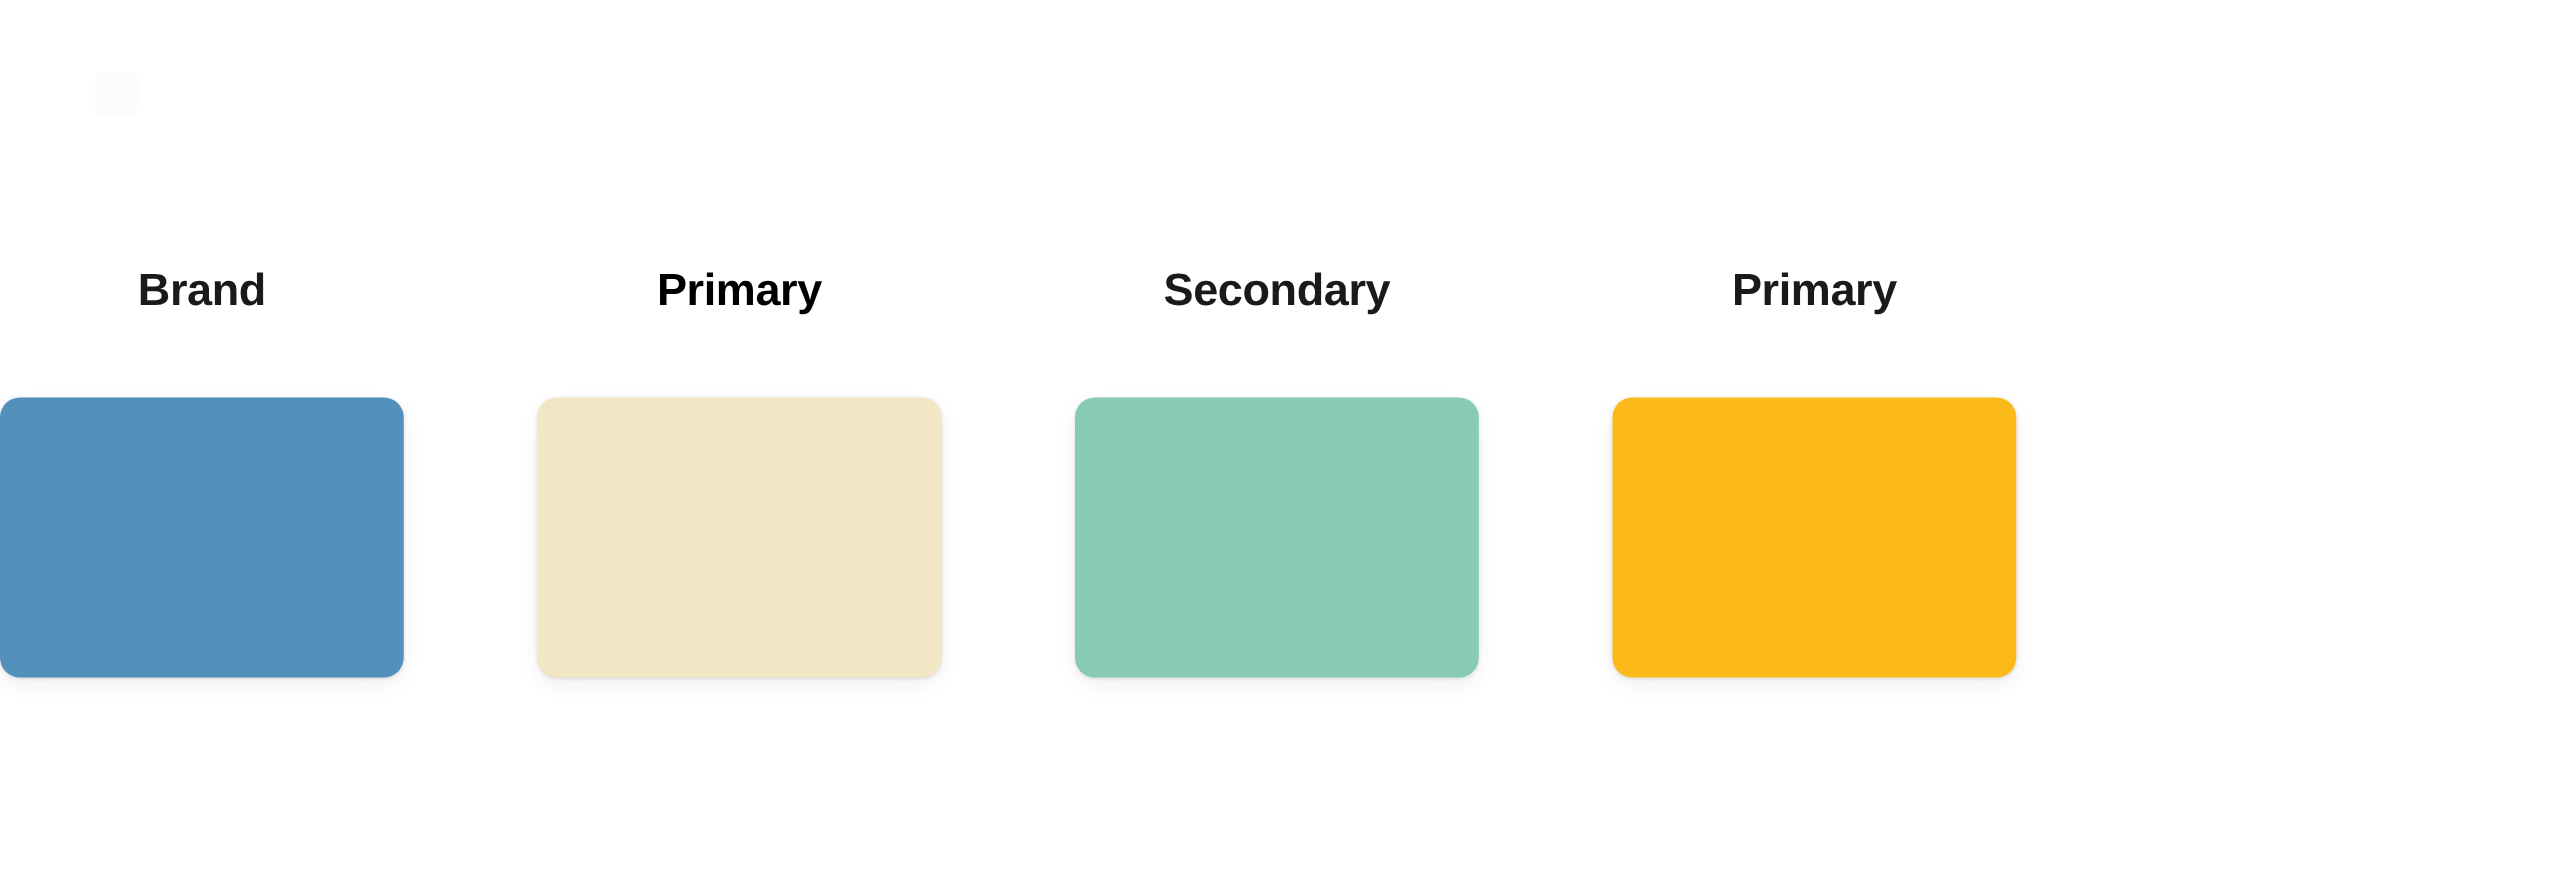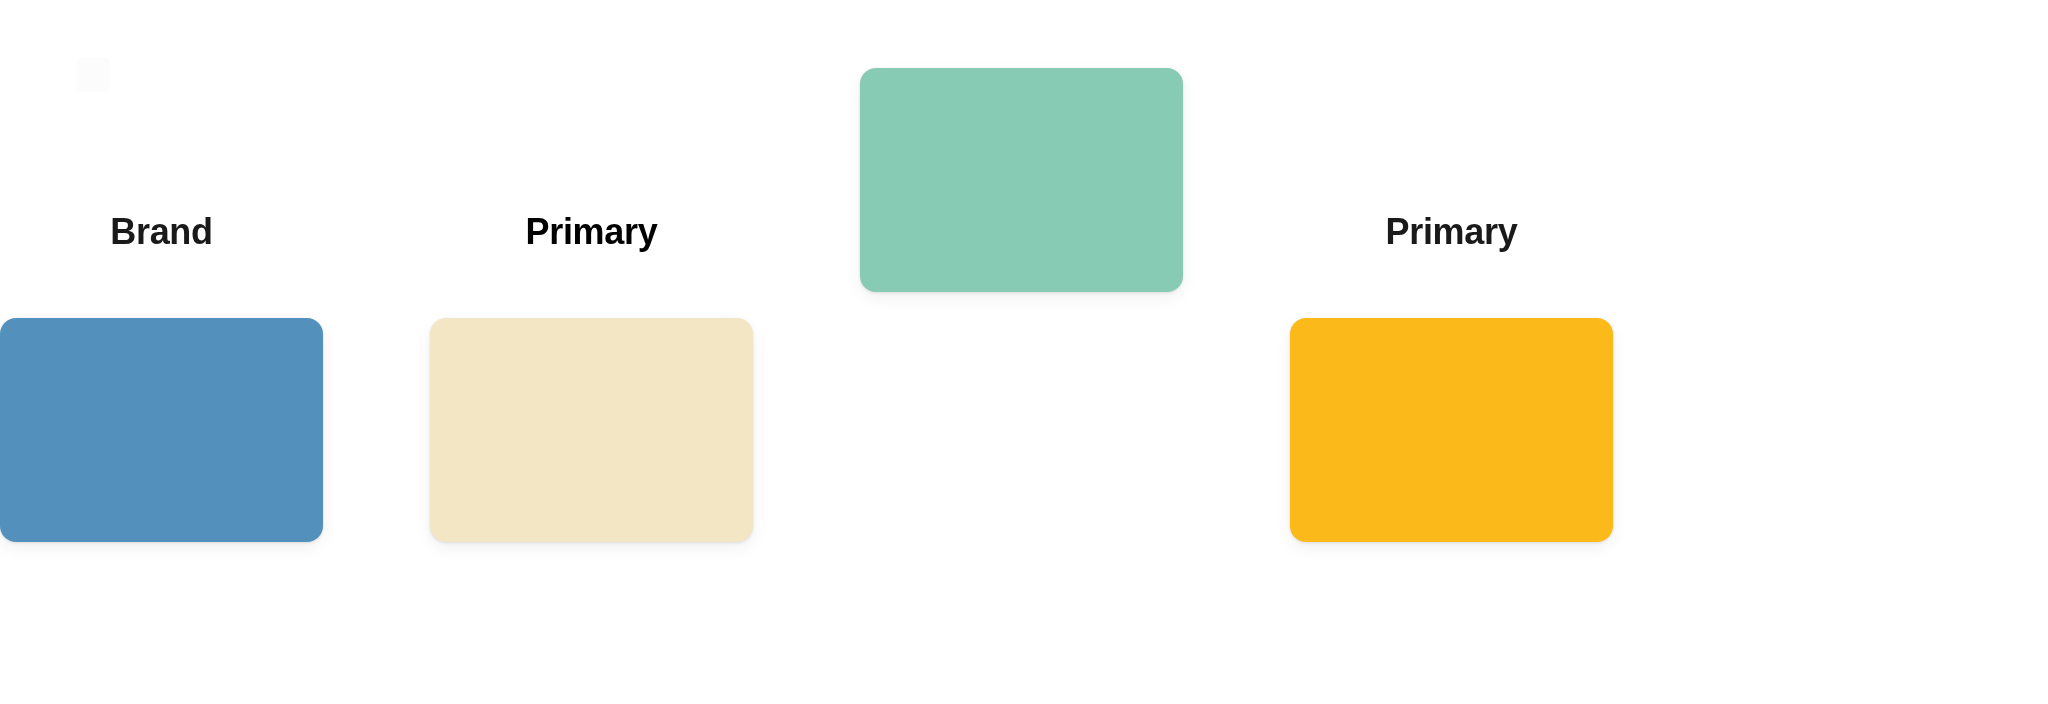--- a/index.html
+++ b/index.html
@@ -85,20 +85,21 @@
     <div class="swatch-label" style="color: rgb(26, 26, 26);">Brand</div>
     <div class="swatch-chip" style="background-color: rgb(84, 144, 188); border-radius: 16px;"></div>
   </div>
 
   <div class="swatch-group">
     <div class="swatch-label" style="color: #000000;">Primary</div>
     <div class="swatch-chip" style="background-color: rgb(242, 230, 196); border-radius: 16px;"></div>
   </div>
 
   <div class="swatch-group">
+    <div class="swatch-label" style="color: rgb(26, 26, 26);">Secondary</div>
     <div class="swatch-chip" style="background-color: rgb(135, 203, 180); border-radius: 16px;"></div>
   </div>
 
   <div class="swatch-group">
     <div class="swatch-label" style="color: rgb(26, 26, 26);">Primary</div>
     <div class="swatch-chip" style="background-color: rgb(252, 185, 26); border-radius: 16px;"></div>
   </div>
 
 </div>
 

